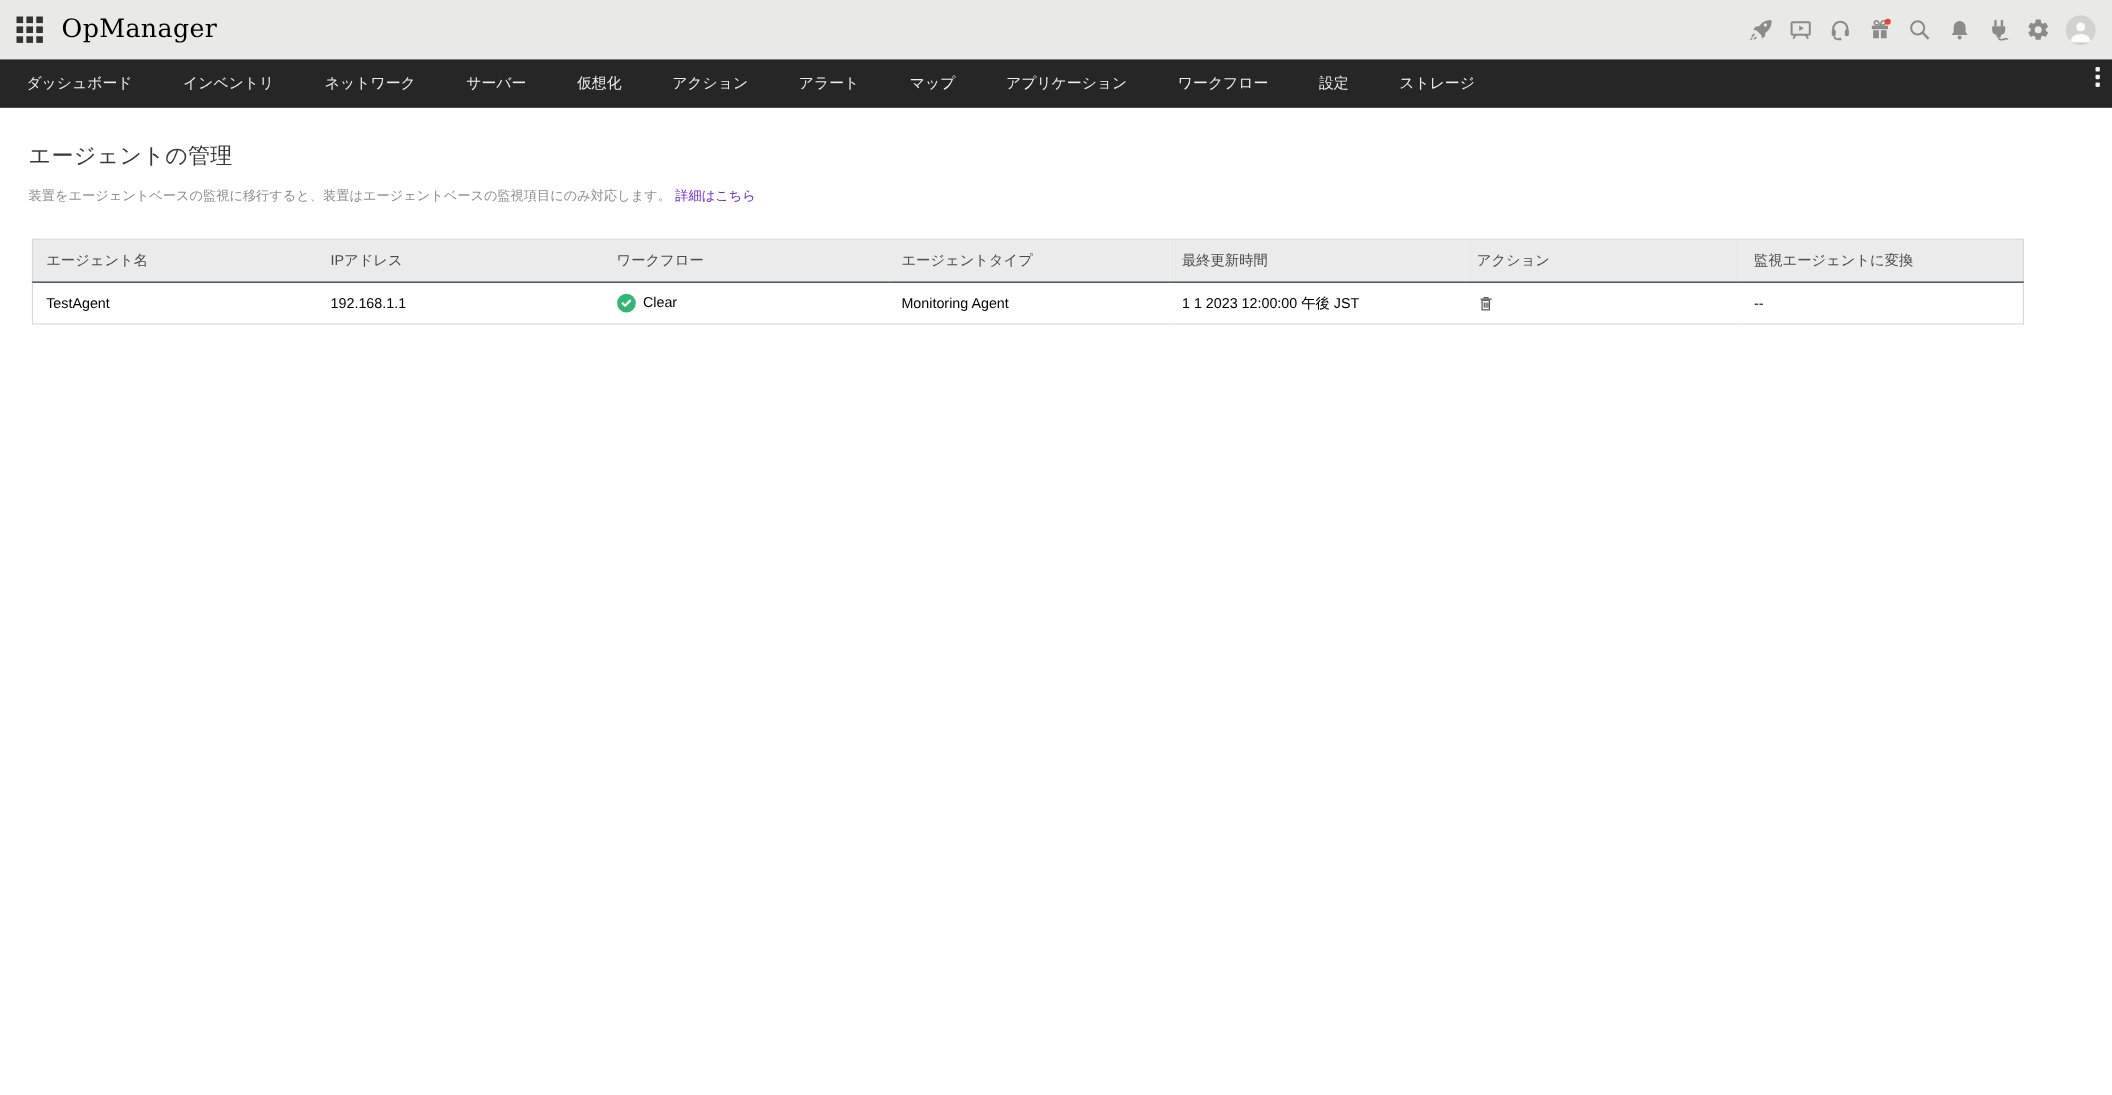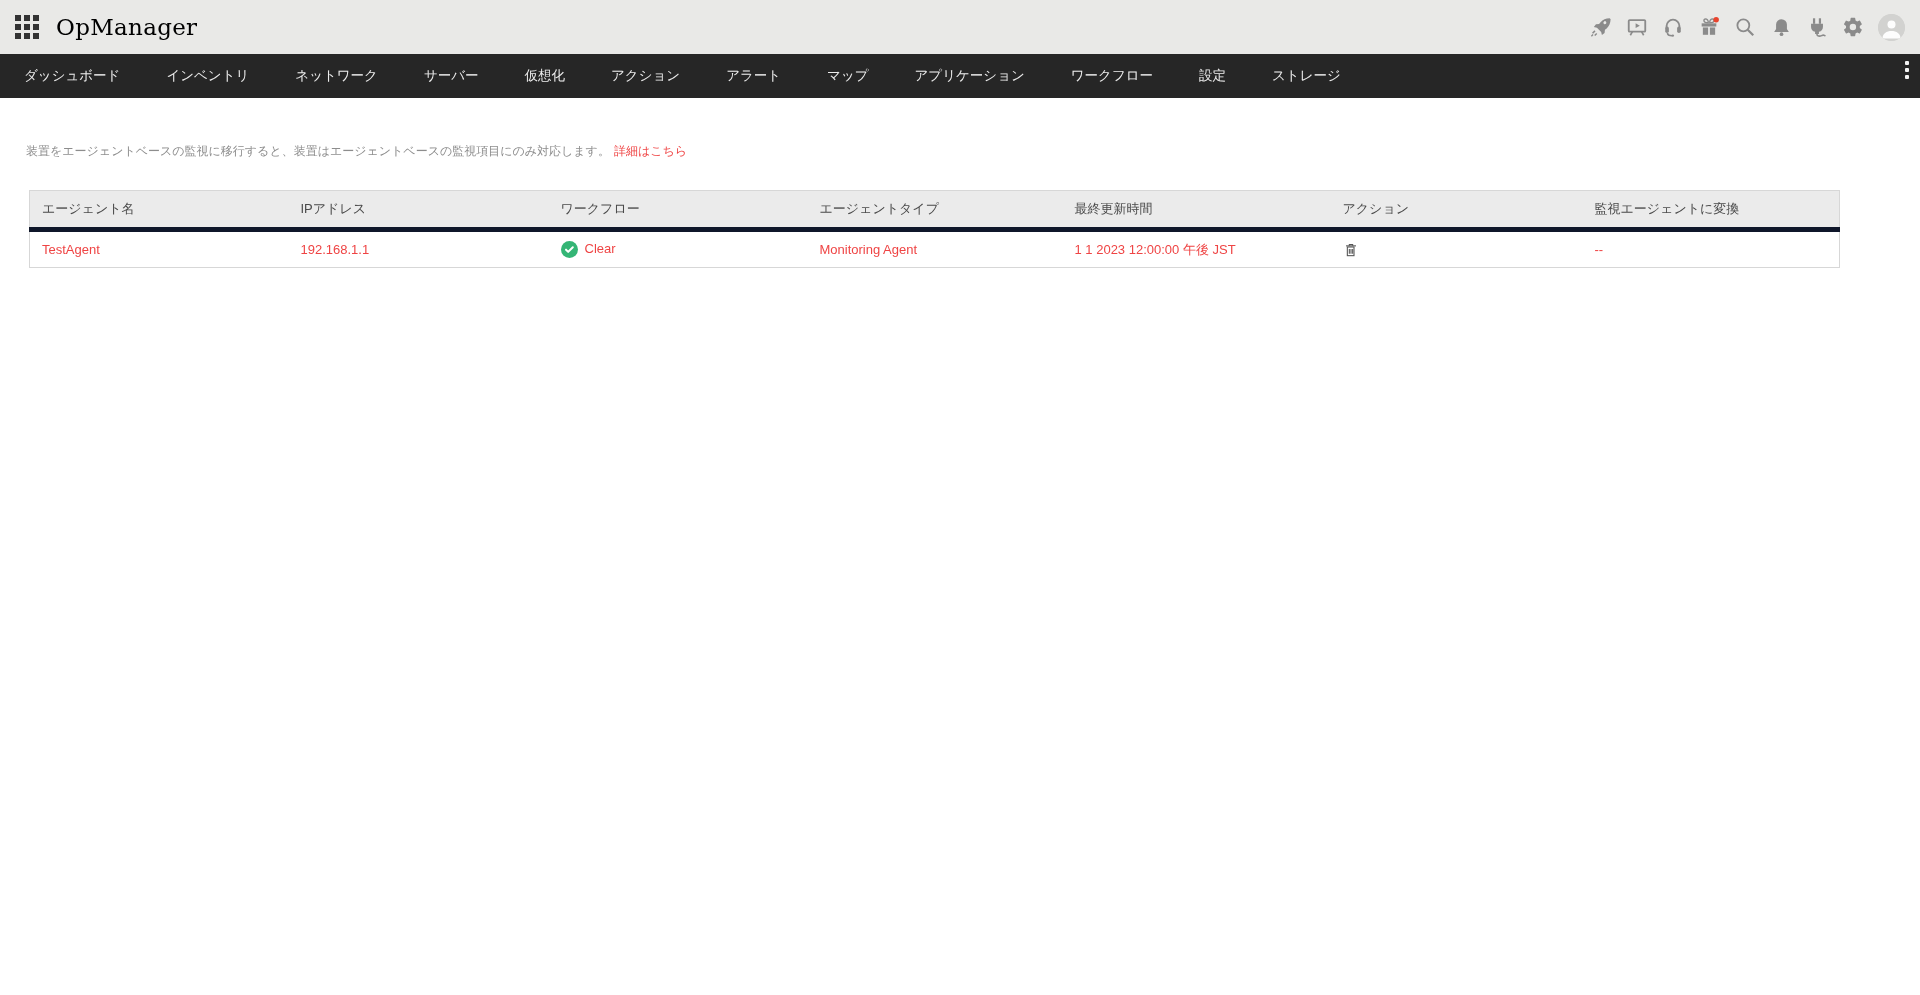--- a/index.html
+++ b/index.html
@@ -72,46 +72,46 @@
     font-size:20px;
     font-weight:400;
     color:#383838;
     letter-spacing:0.3px;
   }
   .page-desc {
     margin-top:15px;
     font-size:12px;
     color:#8d8d8d;
   }
-  .learn-more { color:#ef4444; cursor:pointer; text-decoration:none; margin-left:4px;margin-top:36px; }
+  .learn-more { color:#6d28d9; cursor:pointer; text-decoration:none; margin-left:4px;margin-top:36px; }
 
   
   .agent-table {
     margin:30px 0 0 3px;
     width:1811px;
     border-collapse:collapse;
     table-layout:fixed;
     border:1px solid #d7d7d7;
   }
   .agent-table th {
     background:#ebebeb;
     height:39px;
     text-align:left;
     padding:0 12px;
     font-size:13px;
     font-weight:400;
     color:#4a4a4a;
-    border-bottom:5px solid #0f172a;
+    border-bottom:1px solid #0f172a;
     white-space:nowrap;
   }
   .agent-table td {
     height:38px;
     padding:0 12px;
     font-size:13px;
-    color:#ef4444;
+    color:#000000;
     background:#fff;
     white-space:nowrap;
   }
   .status-cell { display:flex; gap:7px; }
   .status-dot {
     width:17px; height:17px; border-radius:50%;
     background:#34b575;
     display:flex; align-items:center; justify-content:center;
     flex:0 0 auto;
   }
@@ -225,20 +225,21 @@
   <span class="nav-item">設定</span>
   <span class="nav-item">ストレージ</span>
   <span class="kebab">
       <i></i>
       <i></i>
       <i></i>
     </span>
 </nav>
 
 <main class="content">
+  <h1 class="page-title">エージェントの管理</h1>
   <p class="page-desc"><span>装置をエージェントベースの監視に移行すると、装置はエージェントベースの監視項目にのみ対応します。</span><a class="learn-more" href="#">詳細はこちら</a></p>
 
   <table class="agent-table">
     <colgroup>
       <col style="width:259px">
         <col style="width:260px">
         <col style="width:259px">
       <col style="width:255px">
         <col style="width:268px">
         <col style="width:252px">

